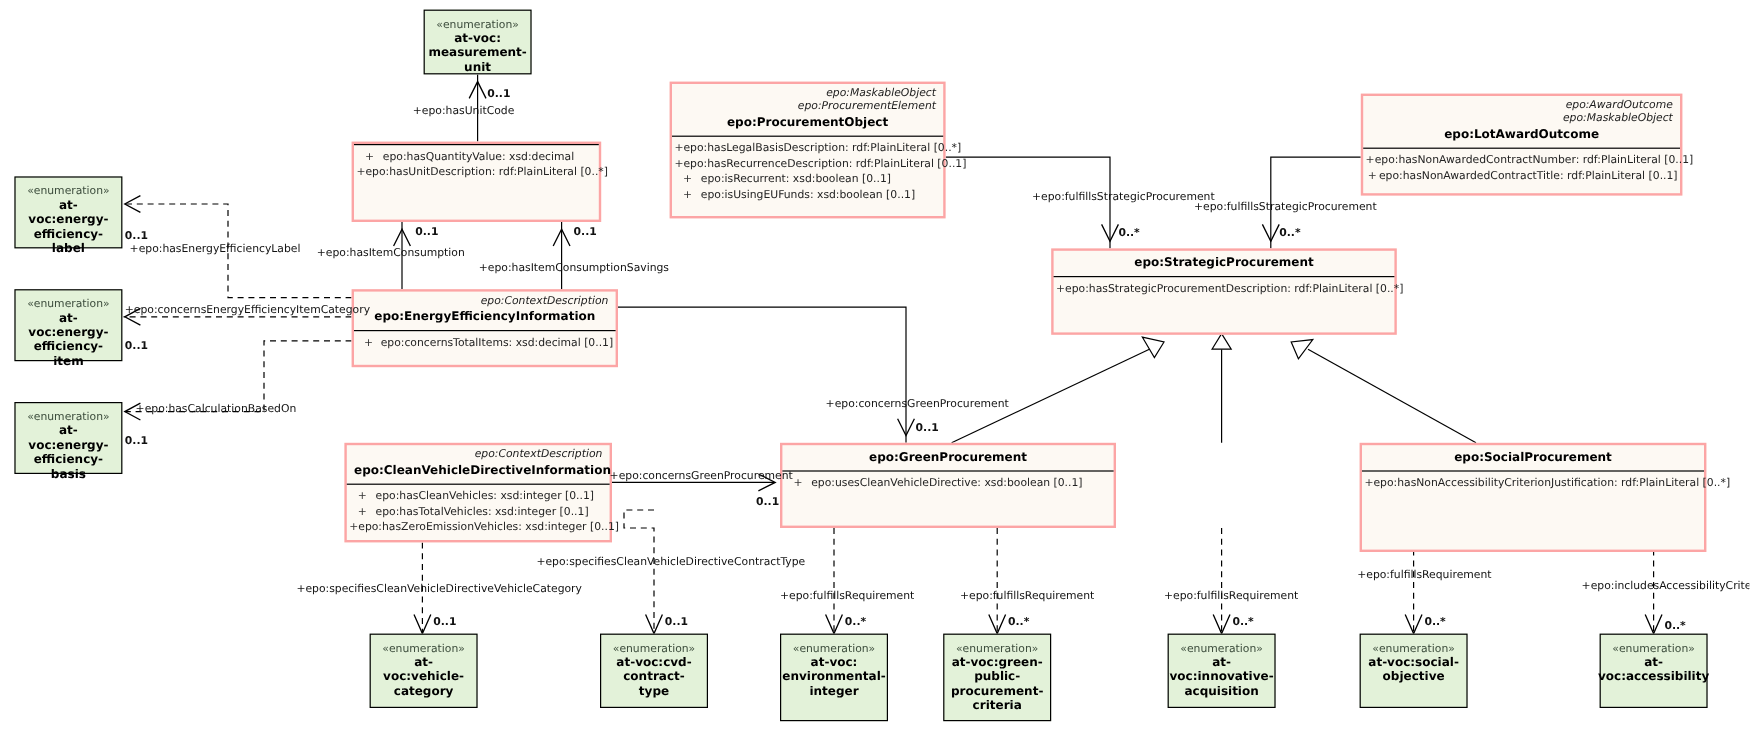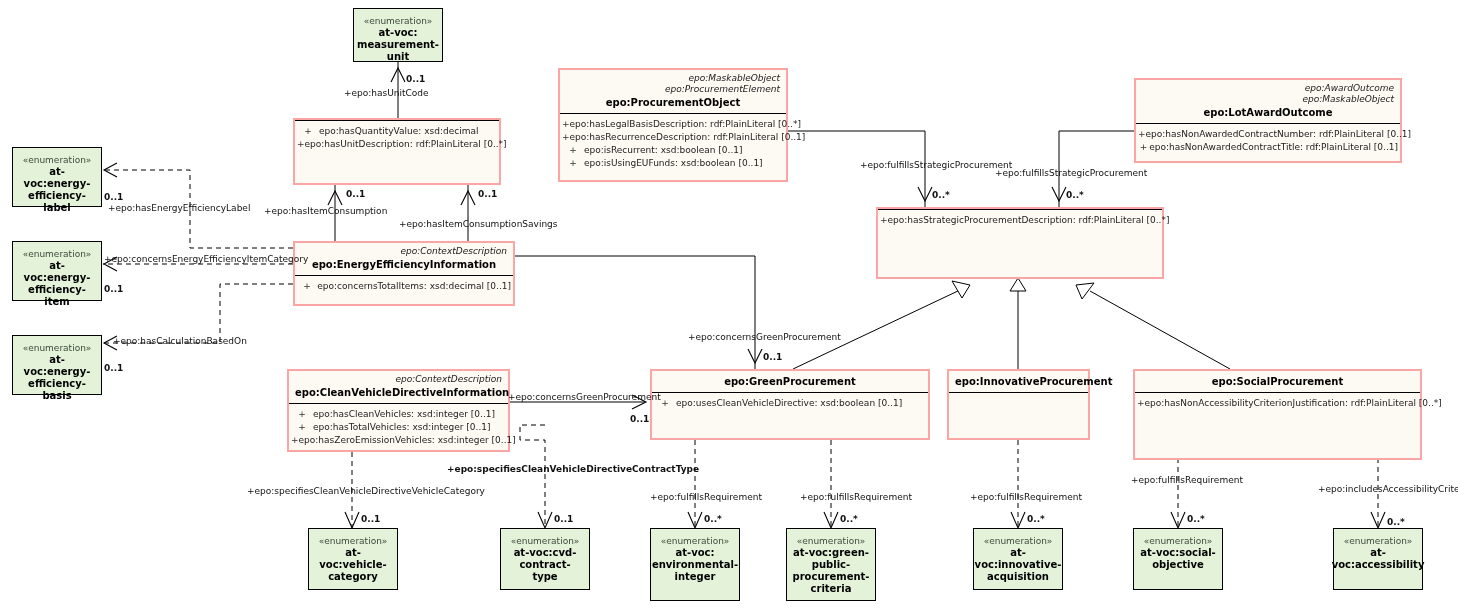--- a/index.html
+++ b/index.html
@@ -259,20 +259,23 @@
         <span class="txt">epo:hasNonAwardedContractNumber: rdf:PlainLiteral [0..1]</span>
       </div>
       <div class="attr">
         <span class="plus">+</span>
         <span class="txt">epo:hasNonAwardedContractTitle: rdf:PlainLiteral [0..1]</span>
       </div>
     </div>
   </div>
 
   <div class="cls" style="left:876px;top:207px;width:288px;height:72px;">
+    <div class="hdr">
+      <div class="nm">epo:StrategicProcurement</div>
+    </div>
     <div class="sep attrs">
       <div class="attr">
         <span class="plus">+</span>
         <span class="txt">epo:hasStrategicProcurementDescription: rdf:PlainLiteral [0..*]</span>
       </div>
     </div>
   </div>
 
   <div class="cls" style="left:293px;top:241px;width:222px;height:65px;">
     <div class="hdr">
@@ -313,26 +316,20 @@
       <div class="nm">epo:GreenProcurement</div>
     </div>
     <div class="sep attrs">
       <div class="attr">
         <span class="plus">+</span>
         <span class="txt">epo:usesCleanVehicleDirective: xsd:boolean [0..1]</span>
       </div>
     </div>
   </div>
 
-  <div class="cls" style="left:947px;top:369px;width:143px;height:71px;">
-    <div class="hdr">
-      <div class="nm">epo:InnovativeProcurement</div>
-    </div>
-    <div class="sep attrs"></div>
-  </div>
 
   <div class="cls" style="left:1133px;top:369px;width:289px;height:91px;">
     <div class="hdr">
       <div class="nm">epo:SocialProcurement</div>
     </div>
     <div class="sep attrs">
       <div class="attr">
         <span class="plus">+</span>
         <span class="txt">epo:hasNonAccessibilityCriterionJustification: rdf:PlainLiteral [0..*]</span>
       </div>
@@ -365,21 +362,21 @@
 
   <div class="lbl" style="left:688px;top:332px;">+epo:concernsGreenProcurement</div>
   <div class="mult" style="left:763px;top:352px;">0..1</div>
 
   <div class="lbl" style="left:508px;top:392px;">+epo:concernsGreenProcurement</div>
   <div class="mult" style="left:630px;top:414px;">0..1</div>
 
   <div class="lbl" style="left:247px;top:486px;">+epo:specifiesCleanVehicleDirectiveVehicleCategory</div>
   <div class="mult" style="left:361px;top:514px;">0..1</div>
 
-  <div class="lbl" style="left:447px;top:464px;font-weight:bold;">+epo:specifiesCleanVehicleDirectiveContractType</div>
+  <div class="lbl" style="left:447px;top:464px;">+epo:specifiesCleanVehicleDirectiveContractType</div>
   <div class="mult" style="left:554px;top:514px;">0..1</div>
 
   <div class="lbl" style="left:650px;top:492px;">+epo:fulfillsRequirement</div>
   <div class="mult" style="left:704px;top:514px;">0..*</div>
 
   <div class="lbl" style="left:800px;top:492px;">+epo:fulfillsRequirement</div>
   <div class="mult" style="left:840px;top:514px;">0..*</div>
 
   <div class="lbl" style="left:970px;top:492px;">+epo:fulfillsRequirement</div>
   <div class="mult" style="left:1027px;top:514px;">0..*</div>

